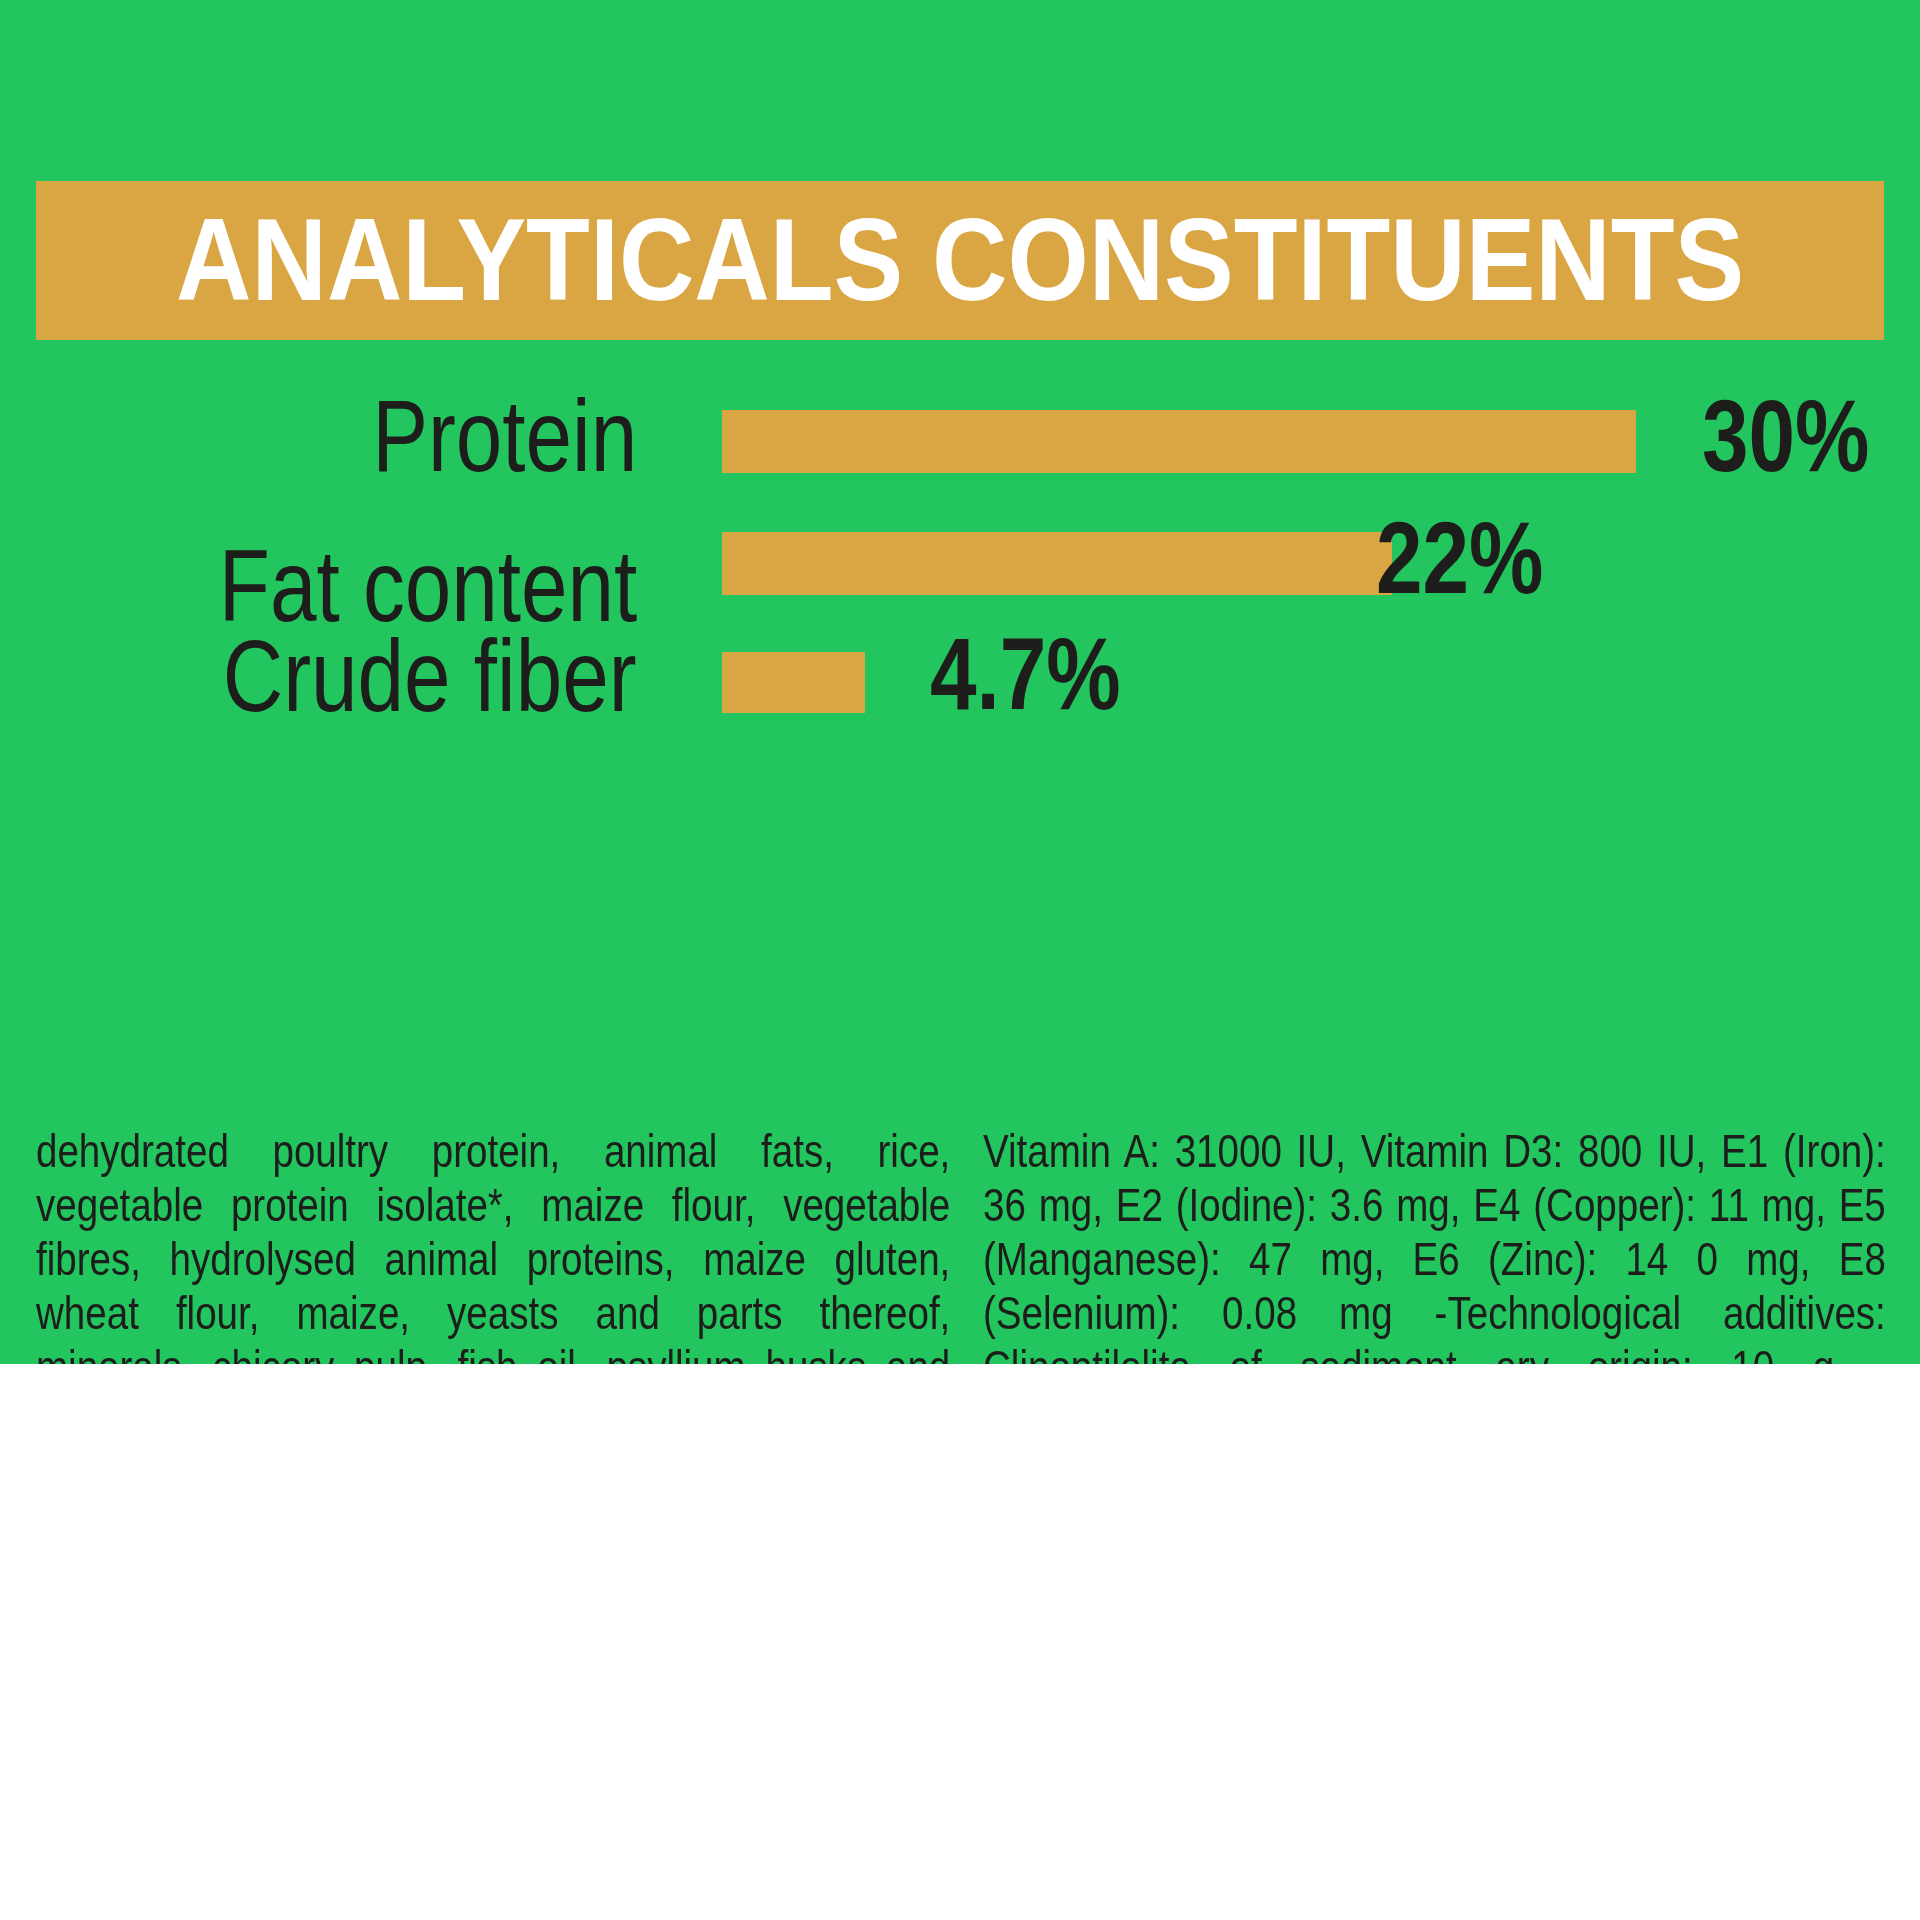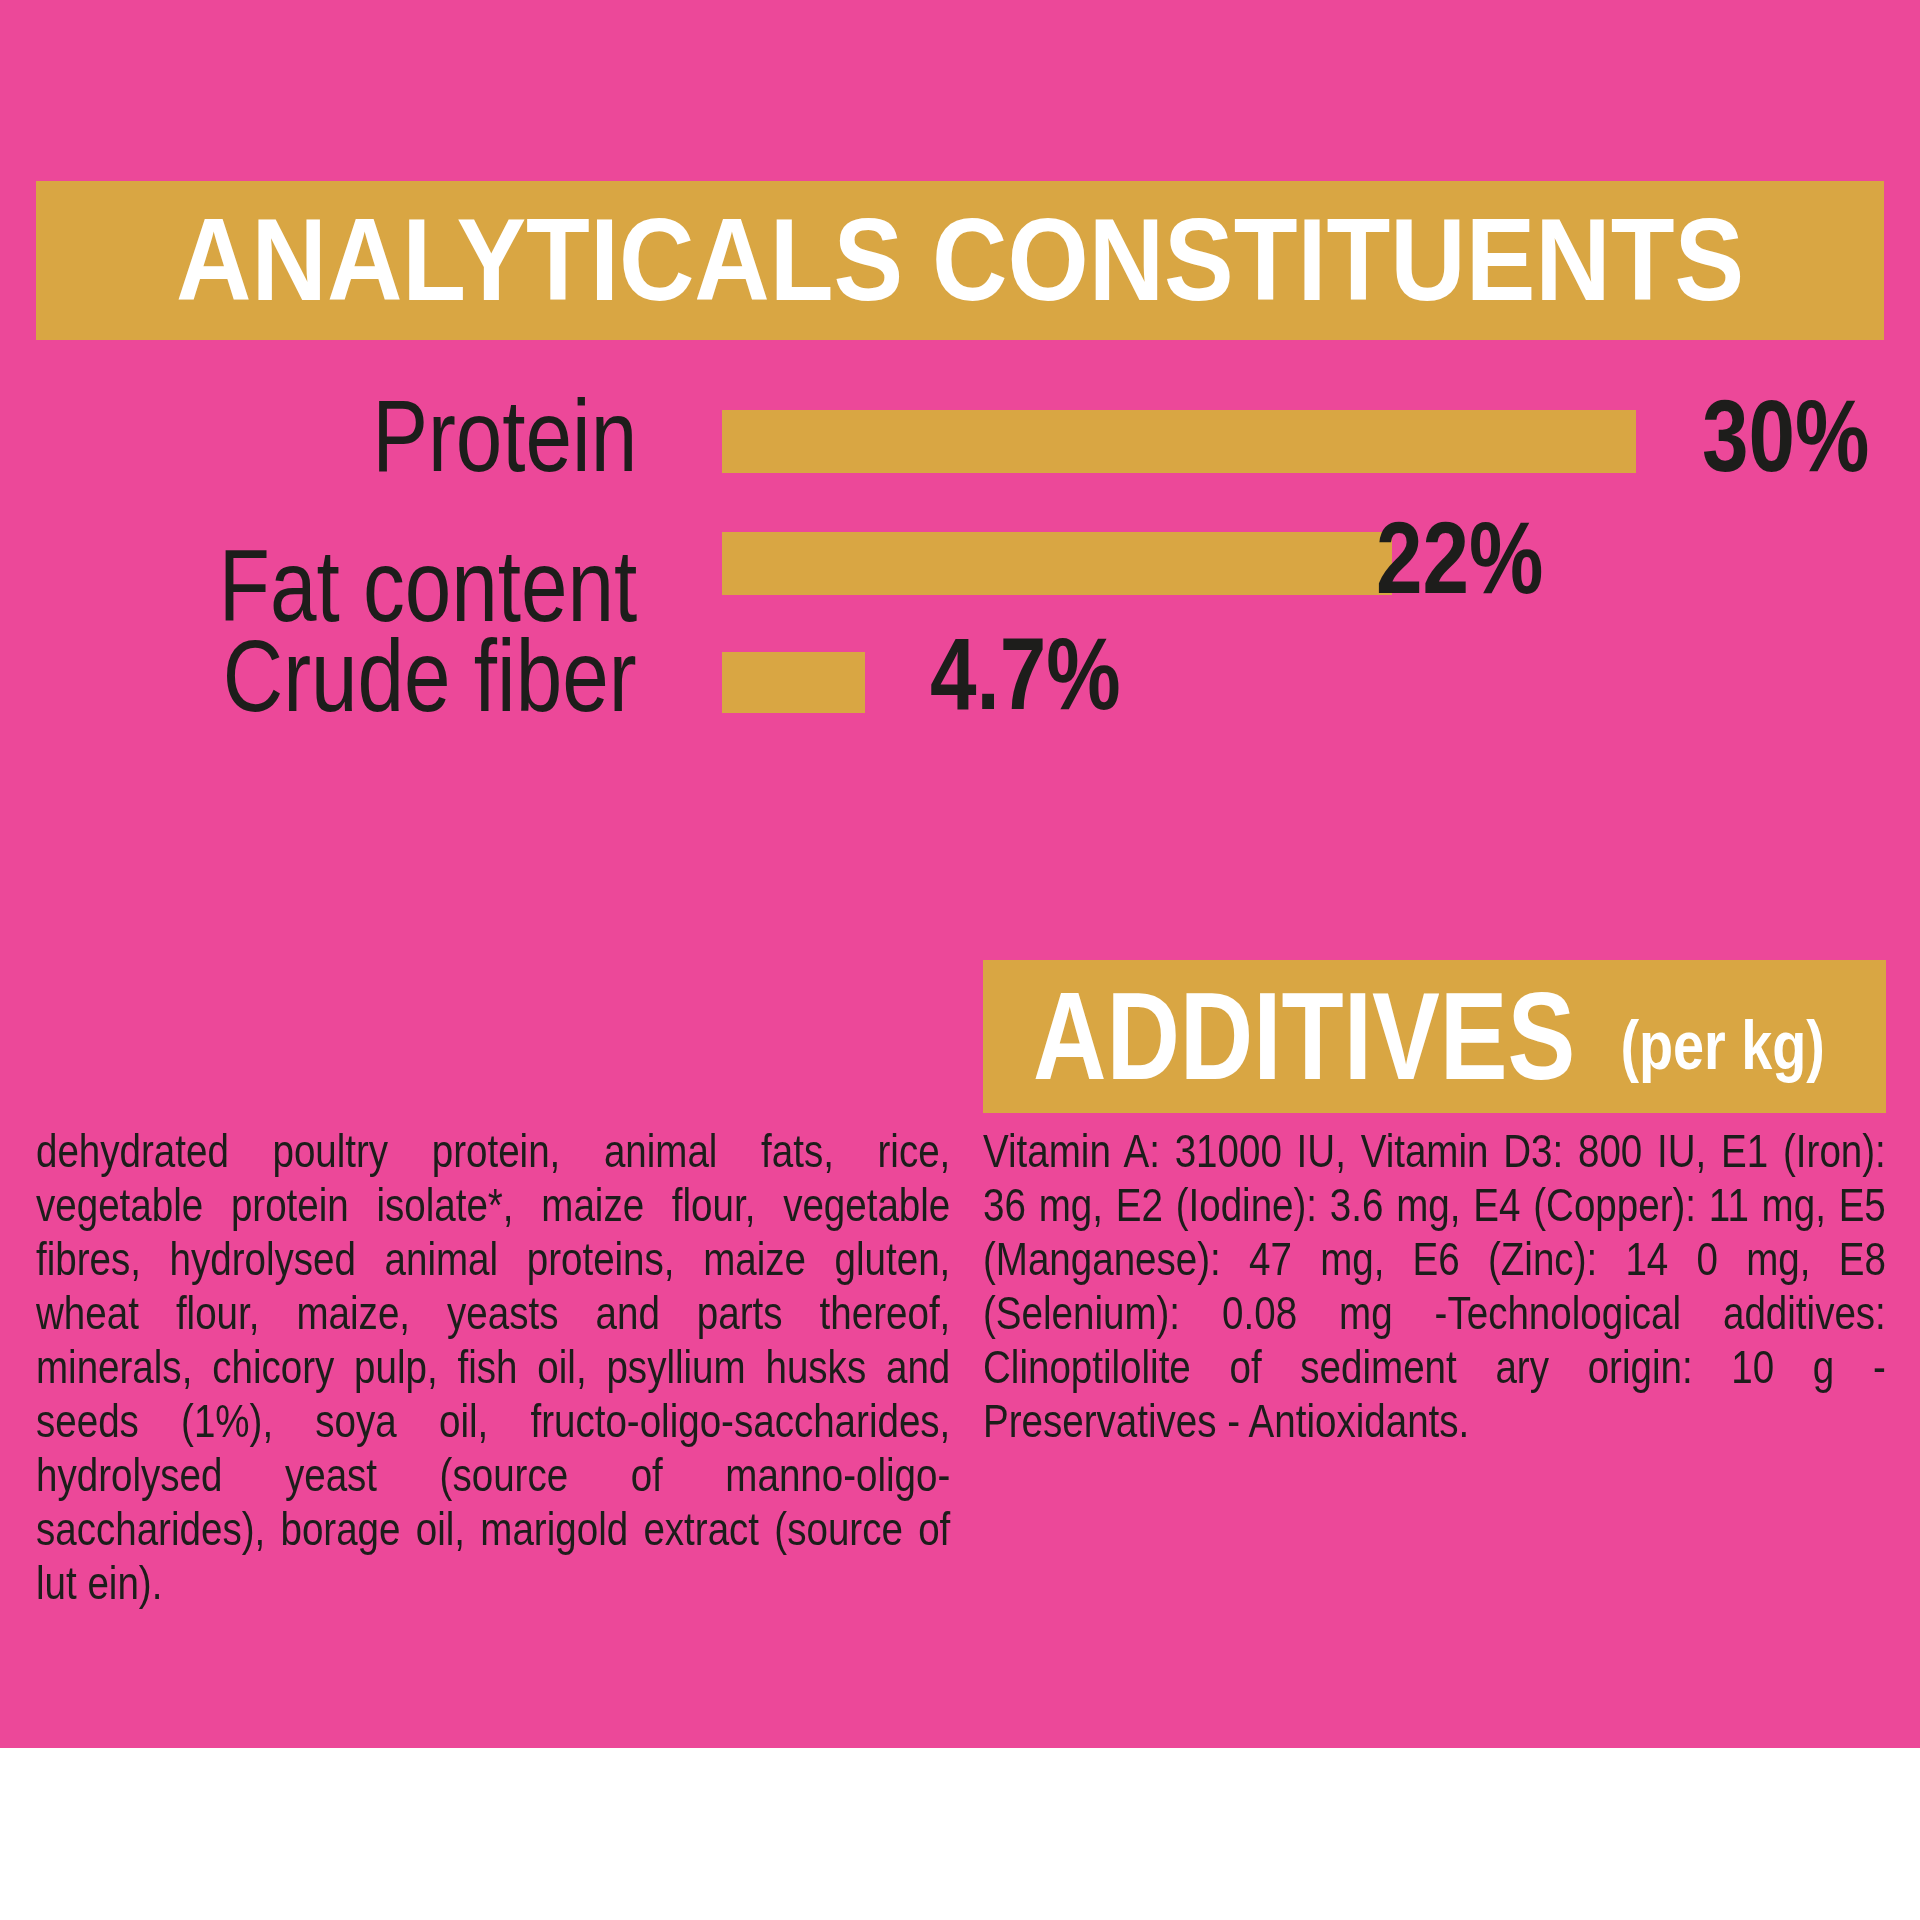--- a/index.html
+++ b/index.html
@@ -1,21 +1,21 @@
 <!DOCTYPE html>
 <html style="--gold: #D9A643; --red: #DE2F26; --text: #1D1D1B; --heading: #FFFFFF;"><head>
 <meta charset="utf-8">
 <style>
   :root{
     --gold:#D9A643; --red:#DE2F26; --text:#1D1D1B; --heading:#FFFFFF;
   }
   *{margin:0;padding:0;box-sizing:border-box;}
   html,body{background:#fff;}
   body{font-family:"Liberation Sans","DejaVu Sans",sans-serif;}
-  .canvas{position:relative;width:1920px;height:1748px;background:#ec4899;overflow:hidden;}
+  .canvas{position:relative;width:1920px;height:1364px;background:#22c55e;overflow:hidden;}
 
   
   .band{position:absolute;background:var(--gold);}
   .band-header{left:36px;top:181px;width:1848px;height:159px;text-align:center;}
   .band-header .band-text{
     display:inline-block;white-space:nowrap;color:var(--heading);
     font-weight:700;font-size:116px;line-height:159px;
     transform:scaleX(0.90);transform-origin:center;
   }
   .band-composition{left:36px;top:960px;width:914px;height:153px;text-align:center;}
@@ -89,23 +89,20 @@
     <div class="chart-bar row2-bar" style="width: 670px;"></div>
     <div class="chart-value row2-value"><span class="cond">22%</span></div>
 
     <div class="chart-label row3-label"><span class="cond">Crude fiber</span></div>
     <div class="chart-bar row3-bar" style="width: 143px;"></div>
     <div class="chart-value row3-value"><span class="cond">4.7%</span></div>
   </div>
 
   <div class="para para-composition">dehydrated poultry protein, animal fats, rice, vegetable protein isolate*, maize flour, vegetable fibres, hydrolysed animal proteins, maize gluten, wheat flour, maize, yeasts and parts thereof, minerals, chicory pulp, fish oil, psyllium husks and seeds (1%), soya oil, fructo-oligo-saccharides, hydrolysed yeast (source of manno-oligo-saccharides), borage oil, marigold extract (source of lut ein).</div>
 
-  <div class="band band-additives">
-    <span class="band-row"><span>ADDITIVES</span><span class="unit-note">(per kg)</span></span>
-  </div>
   <div class="para para-additives">Vitamin A: 31000 IU, Vitamin D3: 800 IU, E1 (Iron): 36 mg, E2 (Iodine): 3.6 mg, E4 (Copper): 11 mg, E5 (Manganese): 47 mg, E6 (Zinc): 14 0 mg, E8 (Selenium): 0.08 mg -Technological additives: Clinoptilolite of sediment ary origin: 10 g - Preservatives - Antioxidants.</div>
 
   <div class="red-bar-left"></div>
   <div class="red-bar-right"></div>
   <svg class="crown" viewBox="0 0 190 112" xmlns="http://www.w3.org/2000/svg">
     <g fill="#DE2F26">
 
       <circle cx="14" cy="35" r="11.5"></circle>
       <circle cx="52" cy="18" r="11.5"></circle>
       <circle cx="94" cy="12" r="11.5"></circle>

